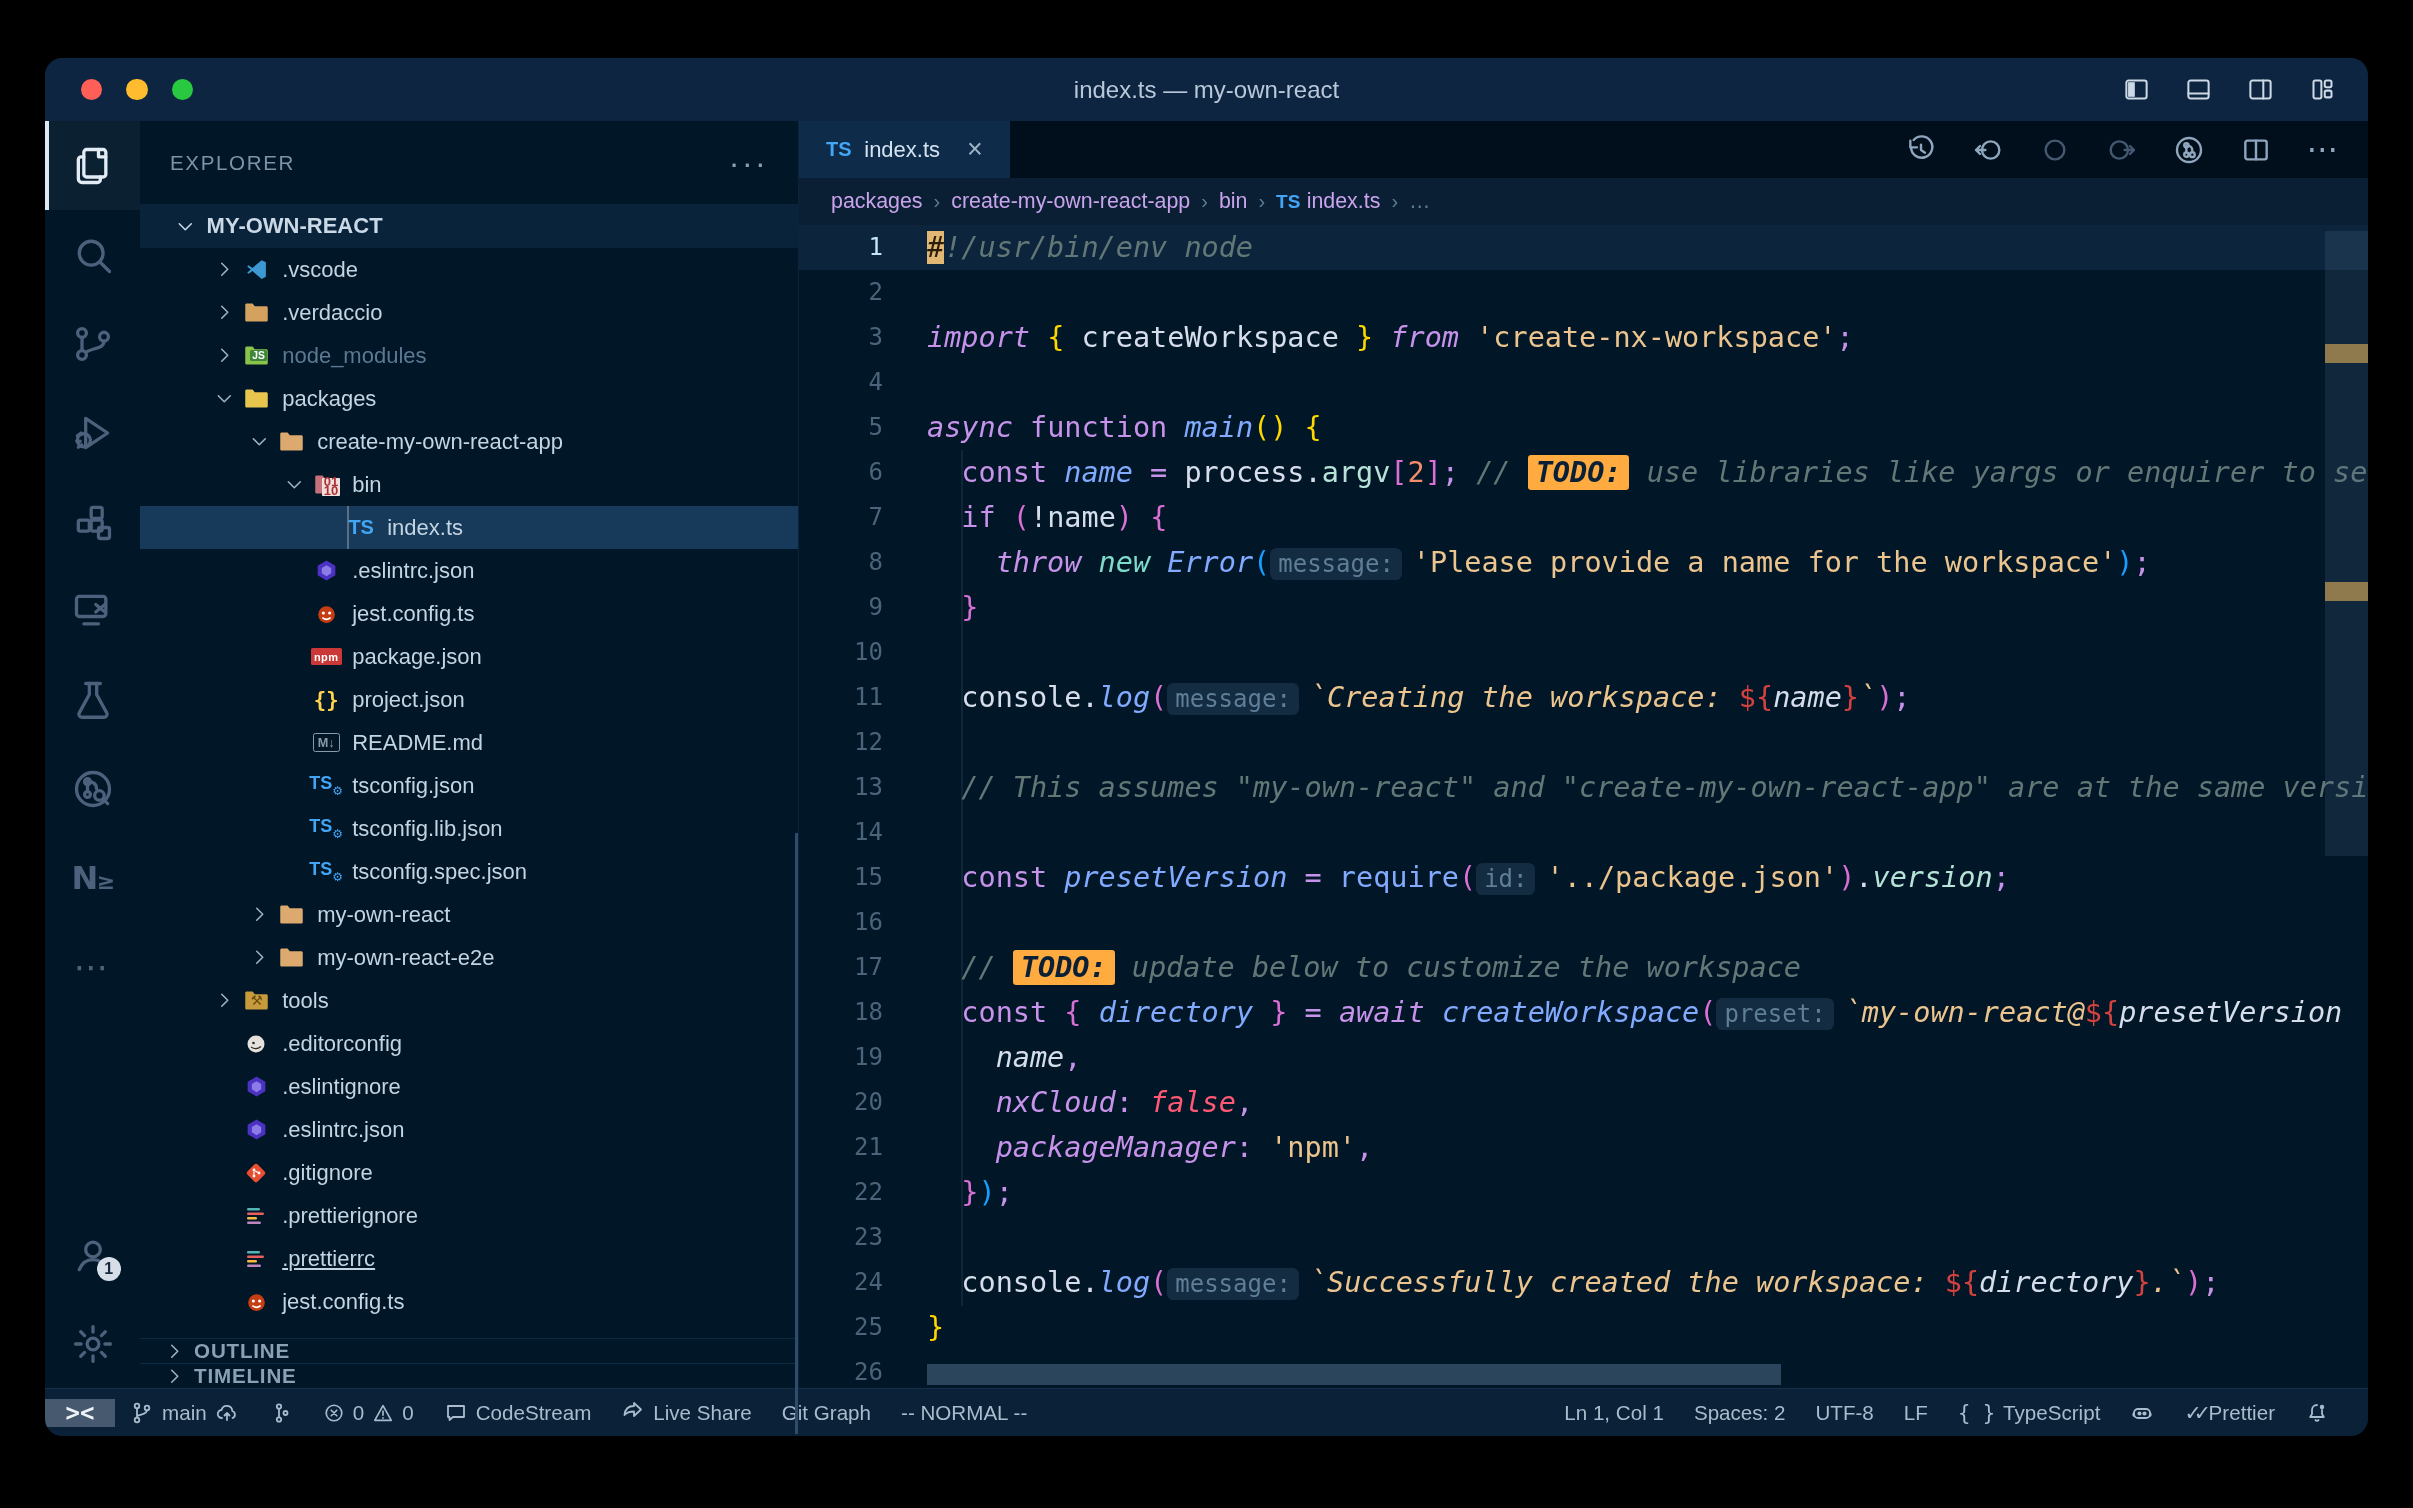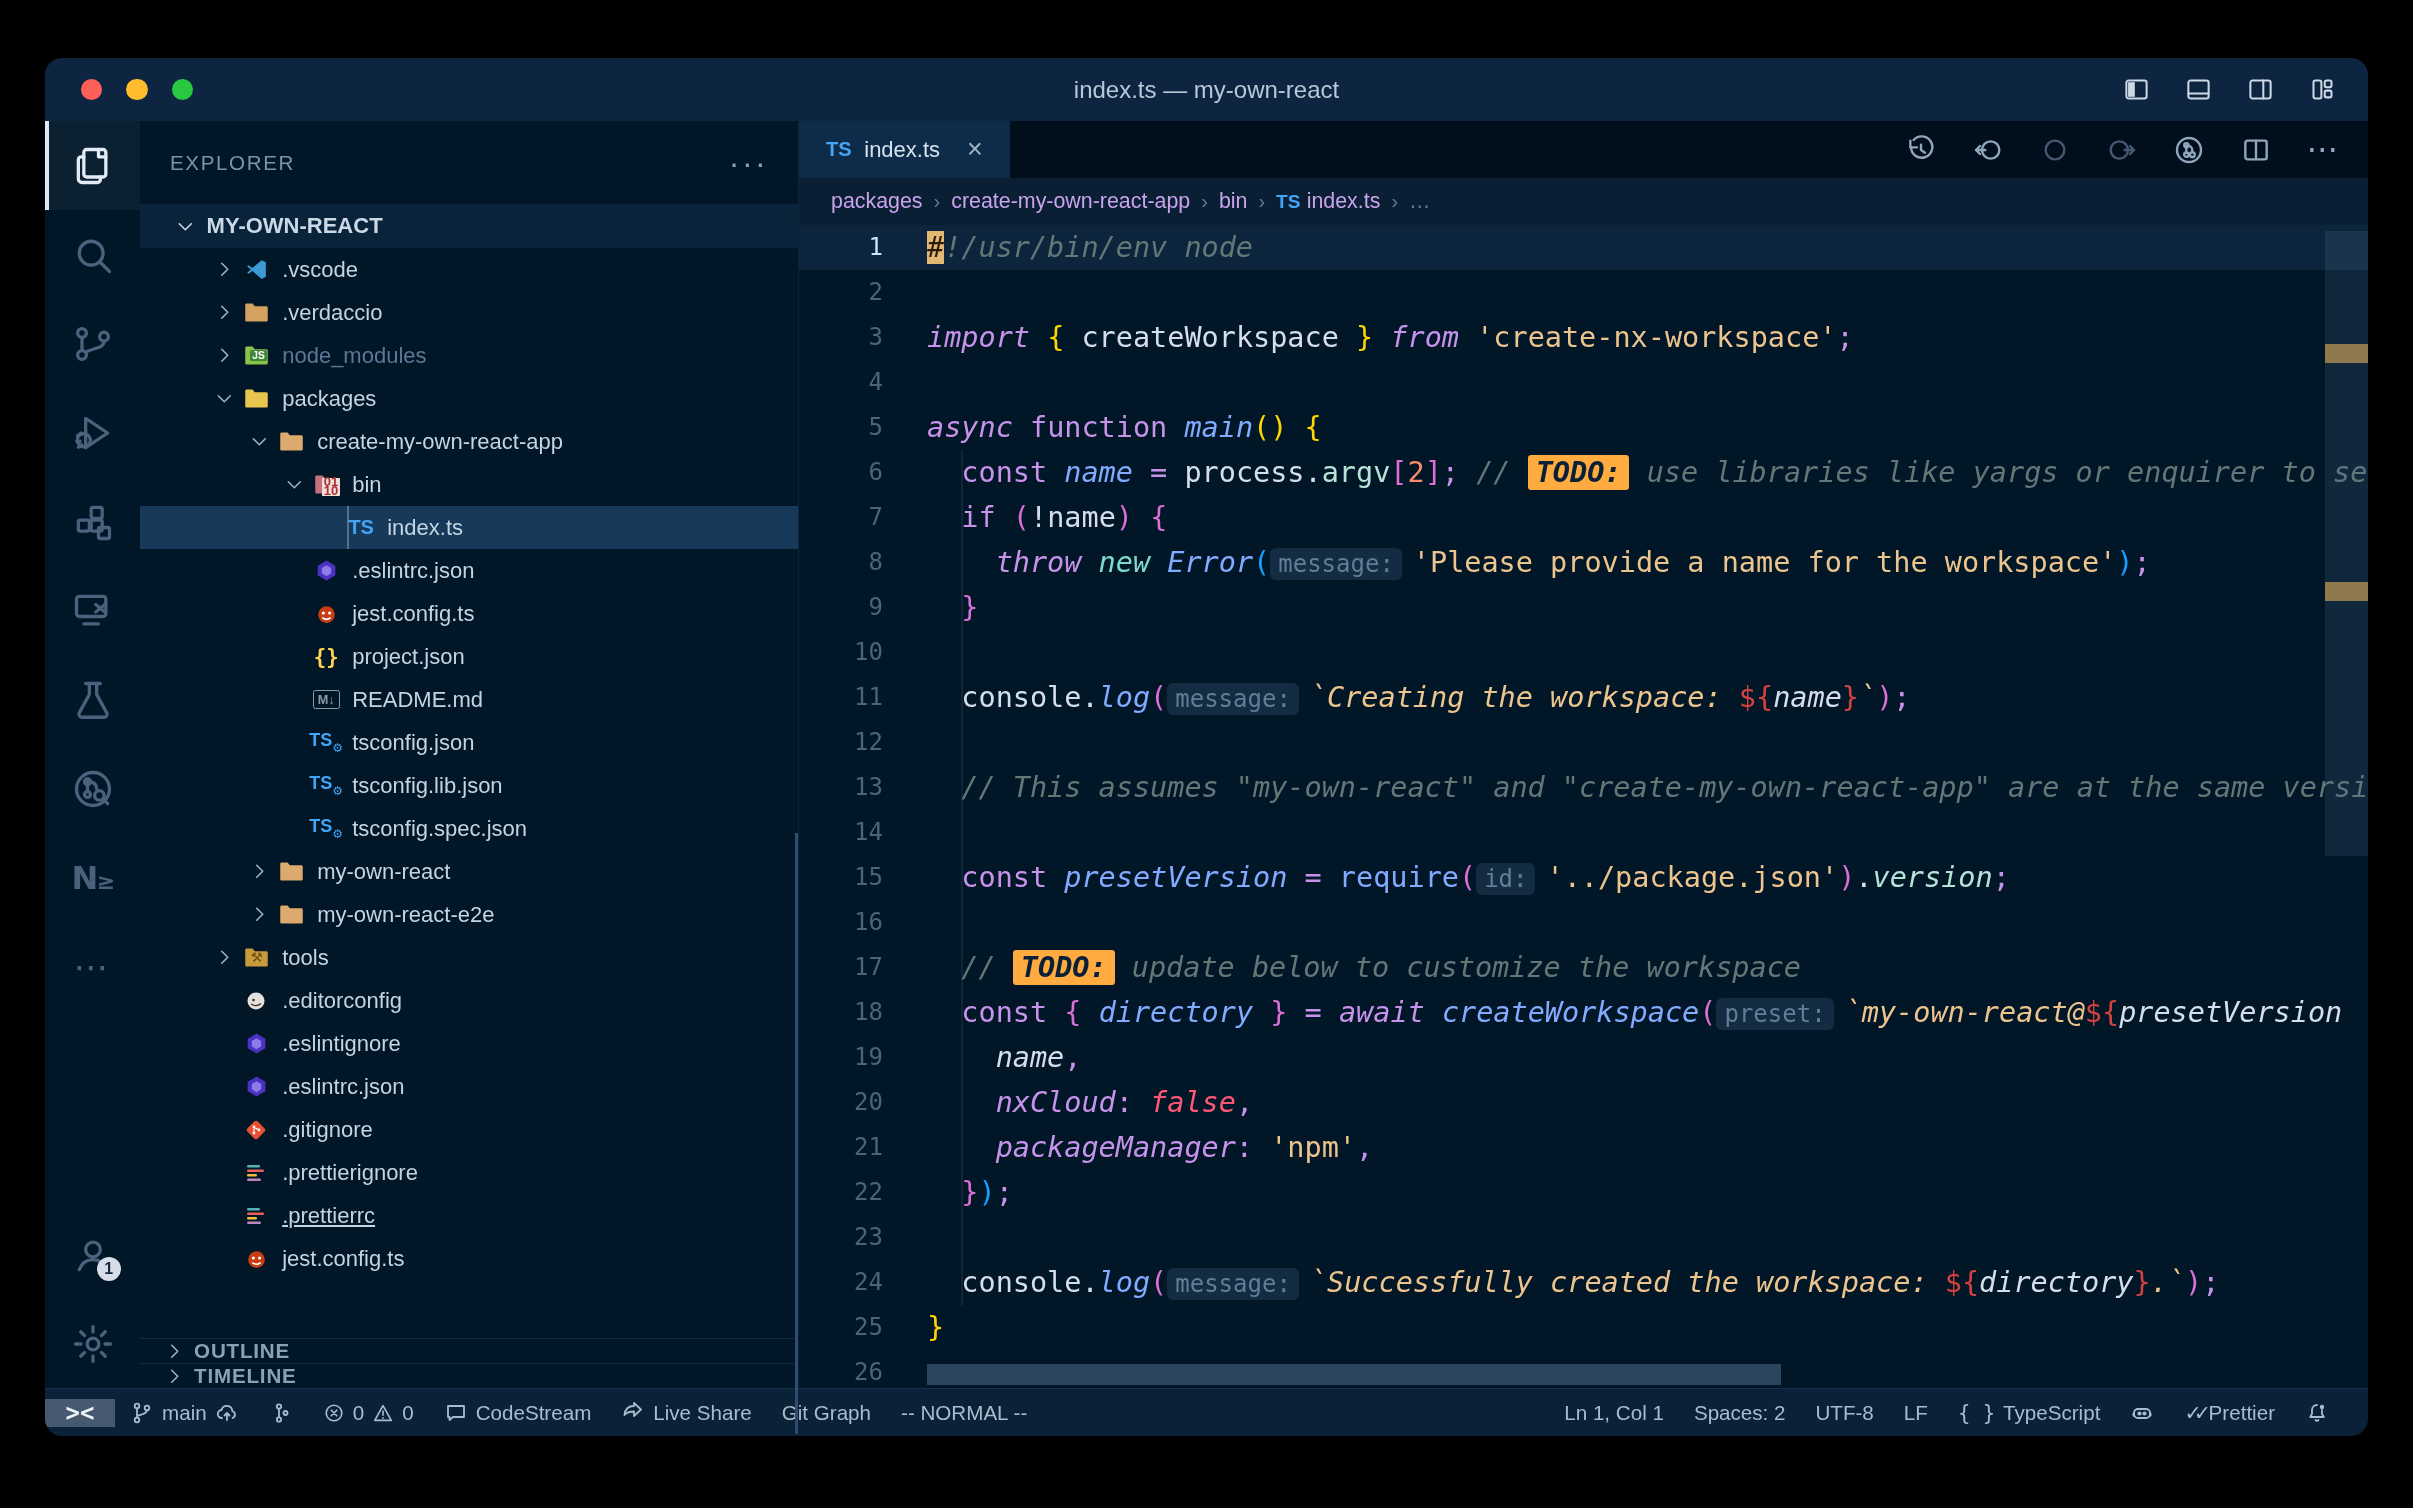--- a/index.html
+++ b/index.html
@@ -344,20 +344,27 @@
                 <circle cx="9" cy="11.5" r="1.5" fill="#fff"></circle>
                 <circle cx="15" cy="11.5" r="1.5" fill="#fff"></circle>
                 <path d="M8 16c2.5 2 5.5 2 8 0" stroke="#fff" stroke-width="1.5" fill="none"></path>
               </svg>
             </span>
             <span class="tlabel">jest.config.ts</span>
           </div>
           <div class="tree-row" style="padding-left: 141px;">
             <span class="chev"></span>
             <span class="fic">
+              <span style="background:#cb3837;color:#fff;font-size:11px;font-weight:700;padding:2.4px 3.2px;border-radius:1.6px;letter-spacing:0.4px">npm</span>
+            </span>
+            <span class="tlabel">package.json</span>
+          </div>
+          <div class="tree-row" style="padding-left: 141px;">
+            <span class="chev"></span>
+            <span class="fic">
               <span style="color:#ffd54f;font-size:20.6px;font-weight:700;font-family:'DejaVu Sans Mono',monospace">{}</span>
             </span>
             <span class="tlabel">project.json</span>
           </div>
           <div class="tree-row" style="padding-left: 141px;">
             <span class="chev"></span>
             <span class="fic">
               <span style="border:1.6px solid #8a9ba8;color:#8a9ba8;font-size:12.7px;font-weight:700;padding:1.6px 4px;border-radius:2.4px">M↓</span>
             </span>
             <span class="tlabel">README.md</span>

